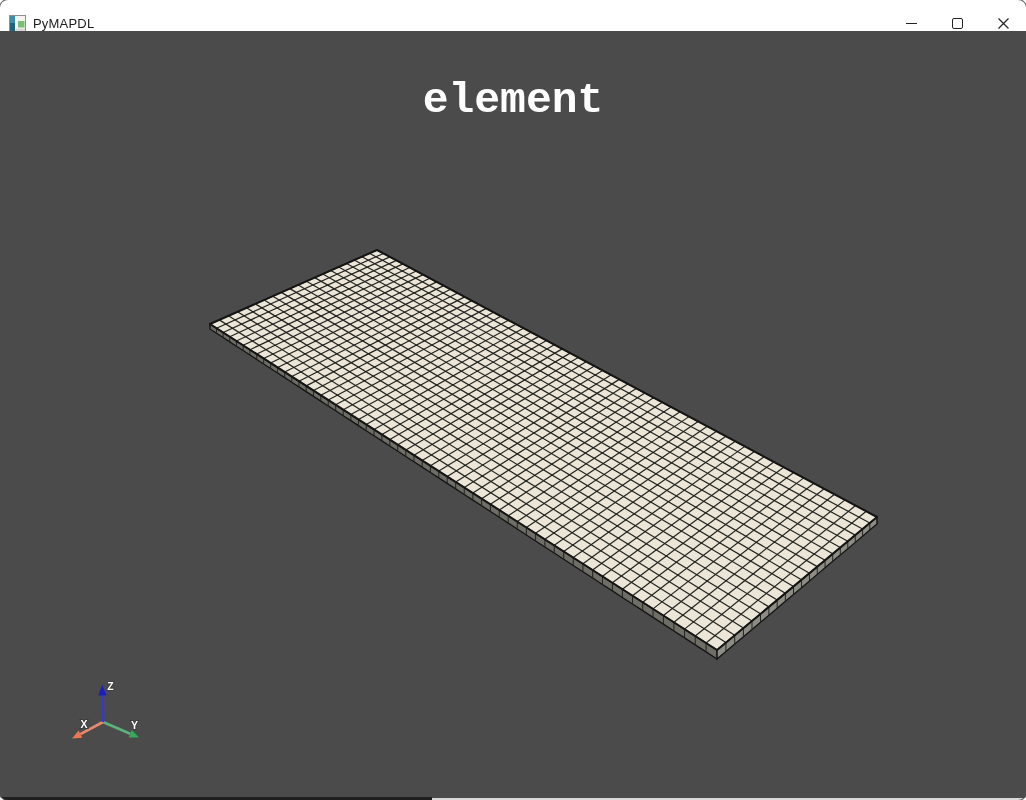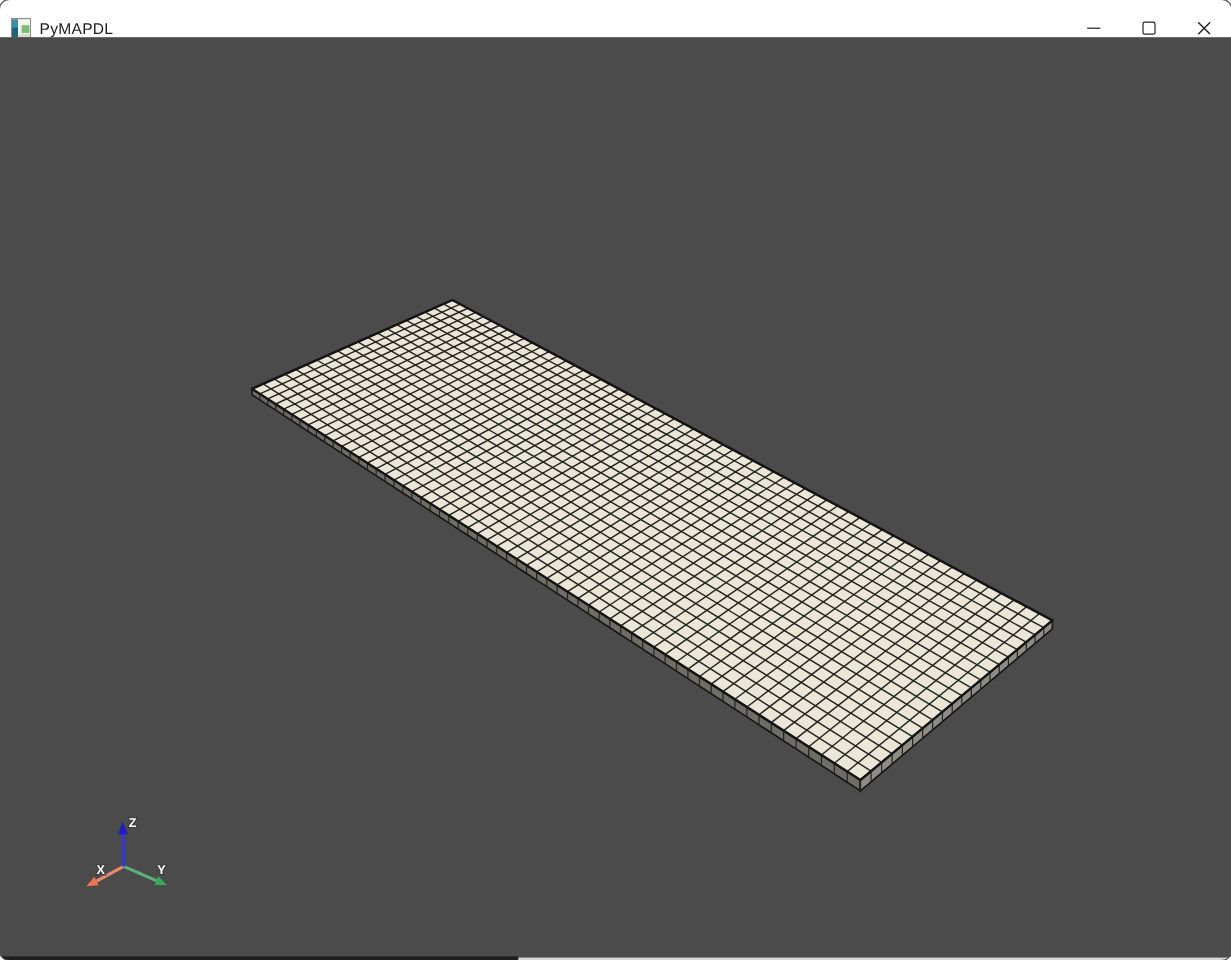--- a/index.html
+++ b/index.html
@@ -63,20 +63,21 @@
       </button>
       <button class="win-btn" aria-label="close">
         <svg width="11" height="11" viewBox="0 0 11 11">
           <path d="M0.5 0.5 L10.5 10.5 M10.5 0.5 L0.5 10.5" stroke="#222" stroke-width="1.2" fill="none"></path>
         </svg>
       </button>
     </div>
   </div>
 
   <div class="viewport" style="background: rgb(75, 75, 75);">
+    <div class="plot-title">element</div>
 
     <svg class="scene-svg" width="1026" height="769" viewBox="0 0 1026 769">
 
       <g id="mesh-group">
           <polygon points="210,293 216.52509652509653,297.1956241956242 223.10077519379846,301.42377260981914 229.72762645914398,305.68482490272373 236.40625,309.9791666666667 243.13725490196077,314.3071895424837 249.92125984251967,318.6692913385827 256.7588932806324,323.0658761528327 263.6507936507936,327.4973544973545 270.59760956175296,331.9641434262948 277.6,336.4666666666667 284.65863453815257,341.00535475234267 291.7741935483871,345.5806451612903 298.9473684210526,350.1929824561403 306.1788617886179,354.8428184281843 313.46938775510205,359.53061224489795 320.8196721311475,364.25683060109293 328.2304526748971,369.0219478737997 335.702479338843,373.8264462809917 343.23651452282155,378.67081604426 350.83333333333337,383.55555555555554 358.4937238493724,388.4811715481171 366.218487394958,393.4481792717087 374.0084388185654,398.45710267229254 381.86440677966107,403.50847457627117 389.7872340425532,408.60283687943263 397.7777777777778,413.74074074074076 405.83690987124464,418.92274678111585 413.9655172413793,424.1494252873563 422.16450216450215,429.42135642135645 430.4347826086957,434.7391304347826 438.7772925764192,440.1033478893741 447.19298245614027,445.51461988304095 455.6828193832599,450.97356828193836 464.2477876106194,456.48082595870204 472.8888888888889,462.03703703703707 481.60714285714283,467.6428571428571 490.4035874439462,473.2989536621824 499.27927927927925,479.006006006006 508.2352941176471,484.7647058823529 517.2727272727273,490.5757575757575 526.3926940639269,496.4398782343988 535.5963302752293,502.3577981651376 544.8847926267281,508.3302611367128 554.2592592592592,514.358024691358 563.7209302325582,520.4418604651163 573.2710280373832,526.582554517134 582.9107981220658,532.7809076682316 592.6415094339623,539.0377358490566 602.4644549763034,545.3538704581358 612.3809523809523,551.7301587301588 622.3923444976076,558.1674641148326 632.5,564.6666666666667 642.7053140096618,571.2286634460547 653.009708737864,577.8543689320388 663.4146341463415,584.5447154471544 673.9215686274509,591.3006535947712 684.5320197044334,598.1231527093596 695.2475247524753,605.013201320132 706.0696517412936,611.9718076285241 717,619 717,628 706.0696517412936,620.8855721393035 695.2475247524753,613.8415841584158 684.5320197044334,606.8669950738916 673.9215686274509,599.9607843137255 663.4146341463415,593.1219512195122 653.009708737864,586.3495145631068 642.7053140096618,579.6425120772947 632.5,573.0000000000001 622.3923444976076,566.421052631579 612.3809523809523,559.9047619047619 602.4644549763034,553.4502369668246 592.6415094339623,547.0566037735849 582.9107981220658,540.7230046948357 573.2710280373832,534.4485981308411 563.7209302325582,528.232558139535 554.2592592592592,522.074074074074 544.8847926267281,515.9723502304148 535.5963302752293,509.92660550458714 526.3926940639269,503.93607305936075 517.2727272727273,497.99999999999994 508.2352941176471,492.11764705882354 499.27927927927925,486.28828828828824 490.4035874439462,480.51121076233187 481.60714285714283,474.7857142857143 472.8888888888889,469.11111111111114 464.2477876106194,463.4867256637168 455.6828193832599,457.91189427312776 447.19298245614027,452.3859649122807 438.7772925764192,446.90829694323145 430.4347826086957,441.47826086956525 422.16450216450215,436.09523809523813 413.9655172413793,430.7586206896551 405.83690987124464,425.46781115879827 397.7777777777778,420.22222222222223 389.7872340425532,415.02127659574467 381.86440677966107,409.864406779661 374.0084388185654,404.7510548523207 366.218487394958,399.6806722689076 358.4937238493724,394.65271966527195 350.83333333333337,389.66666666666663 343.23651452282155,384.7219917012448 335.702479338843,379.8181818181818 328.2304526748971,374.95473251028807 320.8196721311475,370.13114754098365 313.46938775510205,365.3469387755102 306.1788617886179,360.6016260162601 298.9473684210526,355.89473684210526 291.7741935483871,351.22580645161287 284.65863453815257,346.59437751004015 277.6,342.00000000000006 270.59760956175296,337.4422310756972 263.6507936507936,332.9206349206349 256.7588932806324,328.4347826086957 249.92125984251967,323.98425196850394 243.13725490196077,319.56862745098044 236.40625,315.1875 229.72762645914398,310.84046692607006 223.10077519379846,306.52713178294573 216.52509652509653,302.24710424710423 210,298" fill="#6e6d66" stroke="#141414" stroke-width="1.3"></polygon>
           <line x1="210" y1="293" x2="210" y2="298" stroke="#22221e" stroke-width="1"></line>
           <line x1="216.52509652509653" y1="297.1956241956242" x2="216.52509652509653" y2="302.24710424710423" stroke="#22221e" stroke-width="1"></line>
           <line x1="223.10077519379846" y1="301.42377260981914" x2="223.10077519379846" y2="306.52713178294573" stroke="#22221e" stroke-width="1"></line>
           <line x1="229.72762645914398" y1="305.68482490272373" x2="229.72762645914398" y2="310.84046692607006" stroke="#22221e" stroke-width="1"></line>
           <line x1="236.40625" y1="309.9791666666667" x2="236.40625" y2="315.1875" stroke="#22221e" stroke-width="1"></line>

